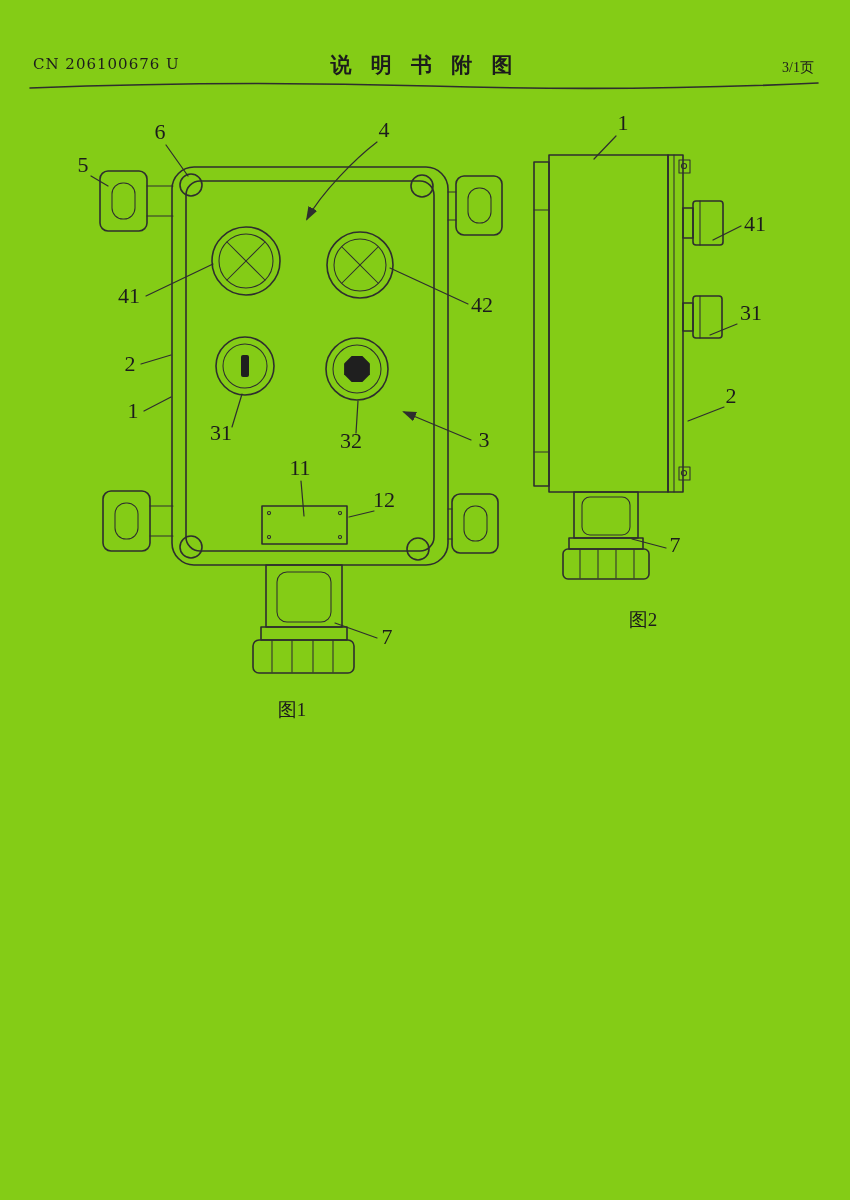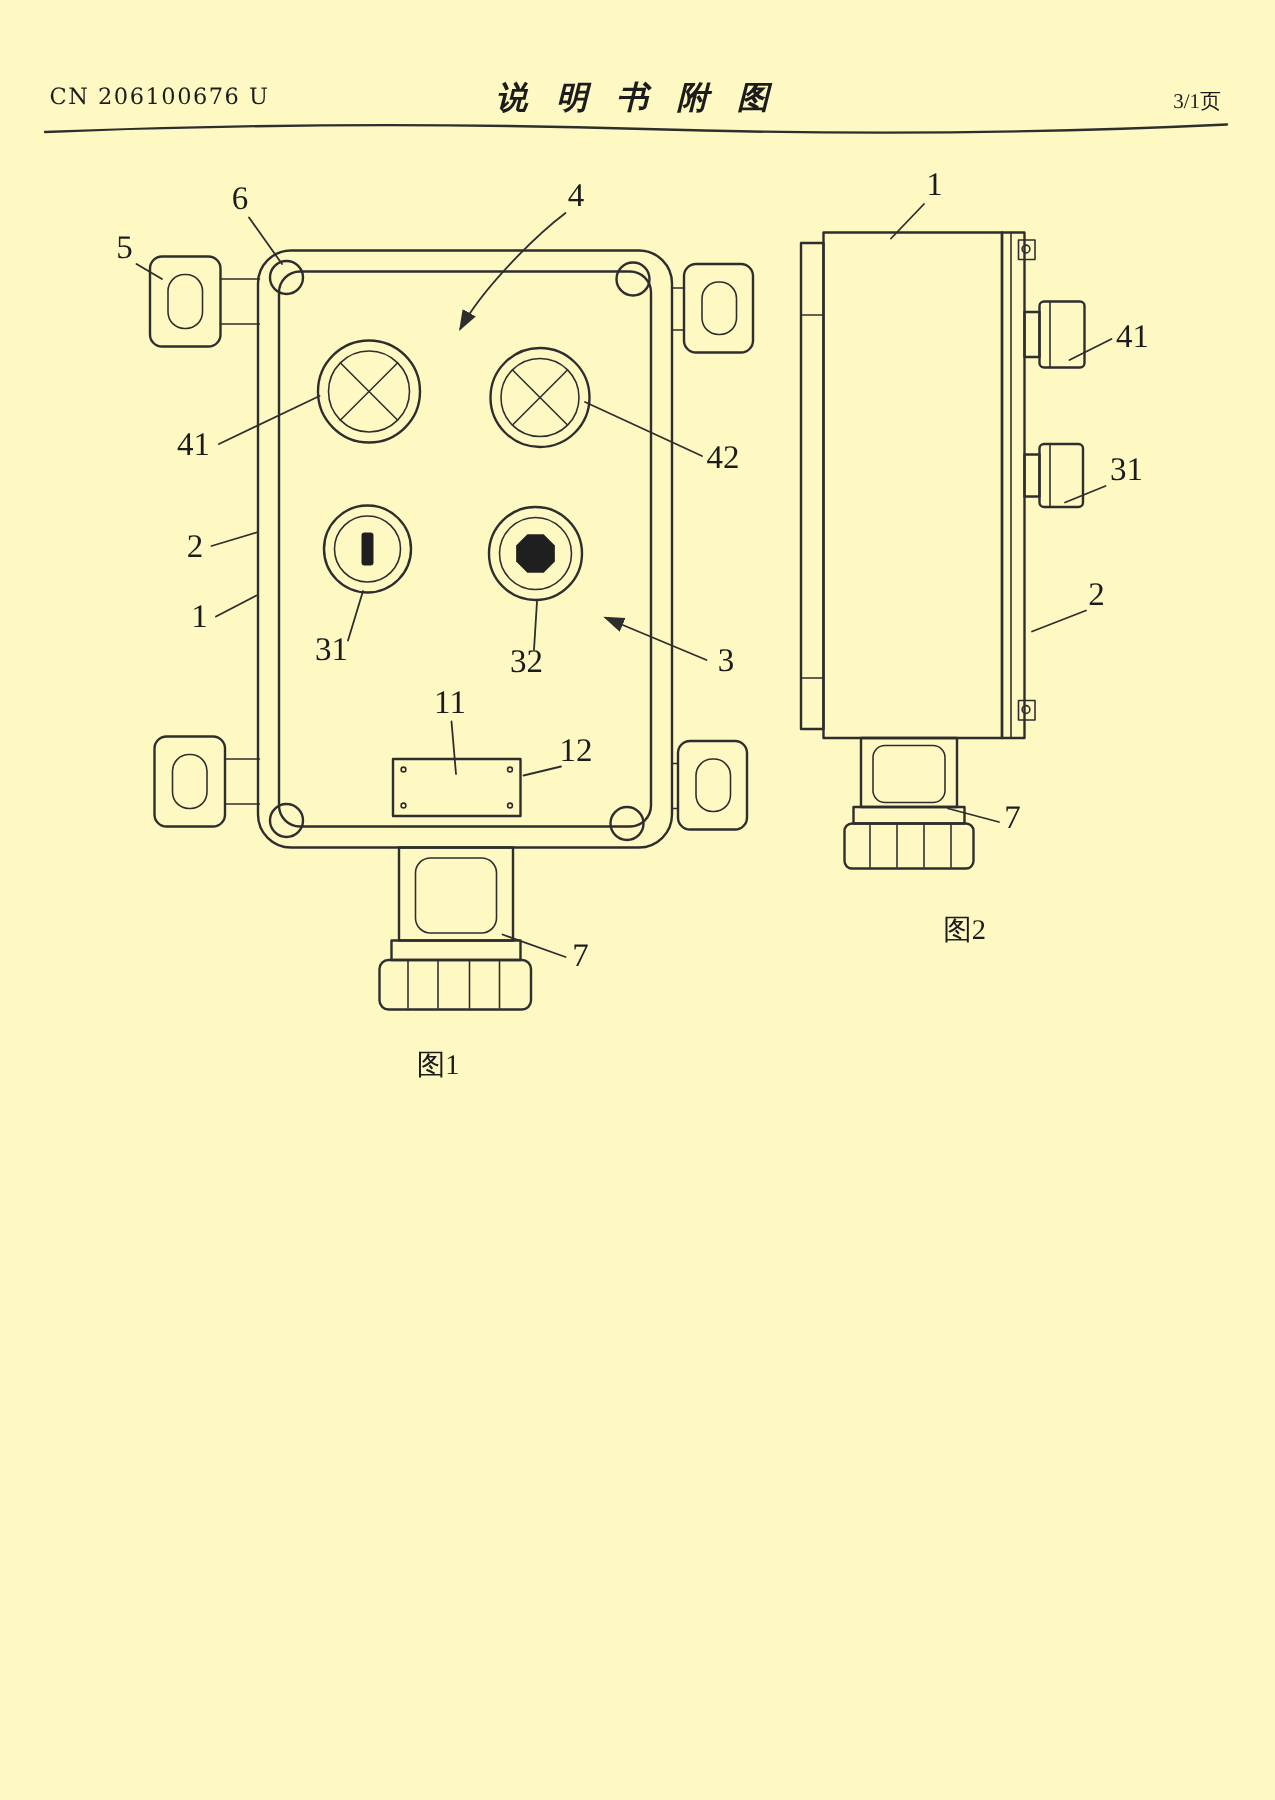--- a/index.html
+++ b/index.html
@@ -1,27 +1,27 @@
 <!DOCTYPE html>
 <html><head>
 <meta charset="utf-8">
 <style>
   html,body { margin:0; padding:0; background:#e8e8e8; }
   .page {
     position:relative; width:850px; height:1200px; margin:0 auto;
-    background:#fef9c3; overflow:hidden;
+    background:#84cc16; overflow:hidden;
     font-family:"Liberation Serif", serif; color:#1c1c1c;
   }
   .hdr-left {
     position:absolute; left:33px; top:55px; font-size:15px;
     font-family:"DejaVu Serif", serif; letter-spacing:1px; white-space:nowrap;
   }
   .hdr-title {
     position:absolute; left:50%; top:51px; transform:translateX(-50%);
-    font-size:21px; font-weight:700; letter-spacing:7px; white-space:nowrap;font-style:italic;
+    font-size:21px; font-weight:700; letter-spacing:7px; white-space:nowrap;
   }
   .hdr-page {
     position:absolute; right:36px; top:59px; font-size:14px; white-space:nowrap;
   }
   svg.sheet { position:absolute; left:0; top:0; }
   svg .ink   { stroke:#2e2e2e; fill:none; stroke-width:1.6; stroke-linecap:round; stroke-linejoin:round; }
   svg .thin  { stroke:#2e2e2e; fill:none; stroke-width:1.05; stroke-linecap:round; stroke-linejoin:round; }
   svg .leader{ stroke:#2e2e2e; fill:none; stroke-width:1.2; stroke-linecap:round; }
   svg .fillk { fill:#1f1f1f; stroke:none; }
   svg .lbl   { font-family:"Liberation Serif", serif; font-size:22px; fill:#1c1c1c; stroke:none; }

